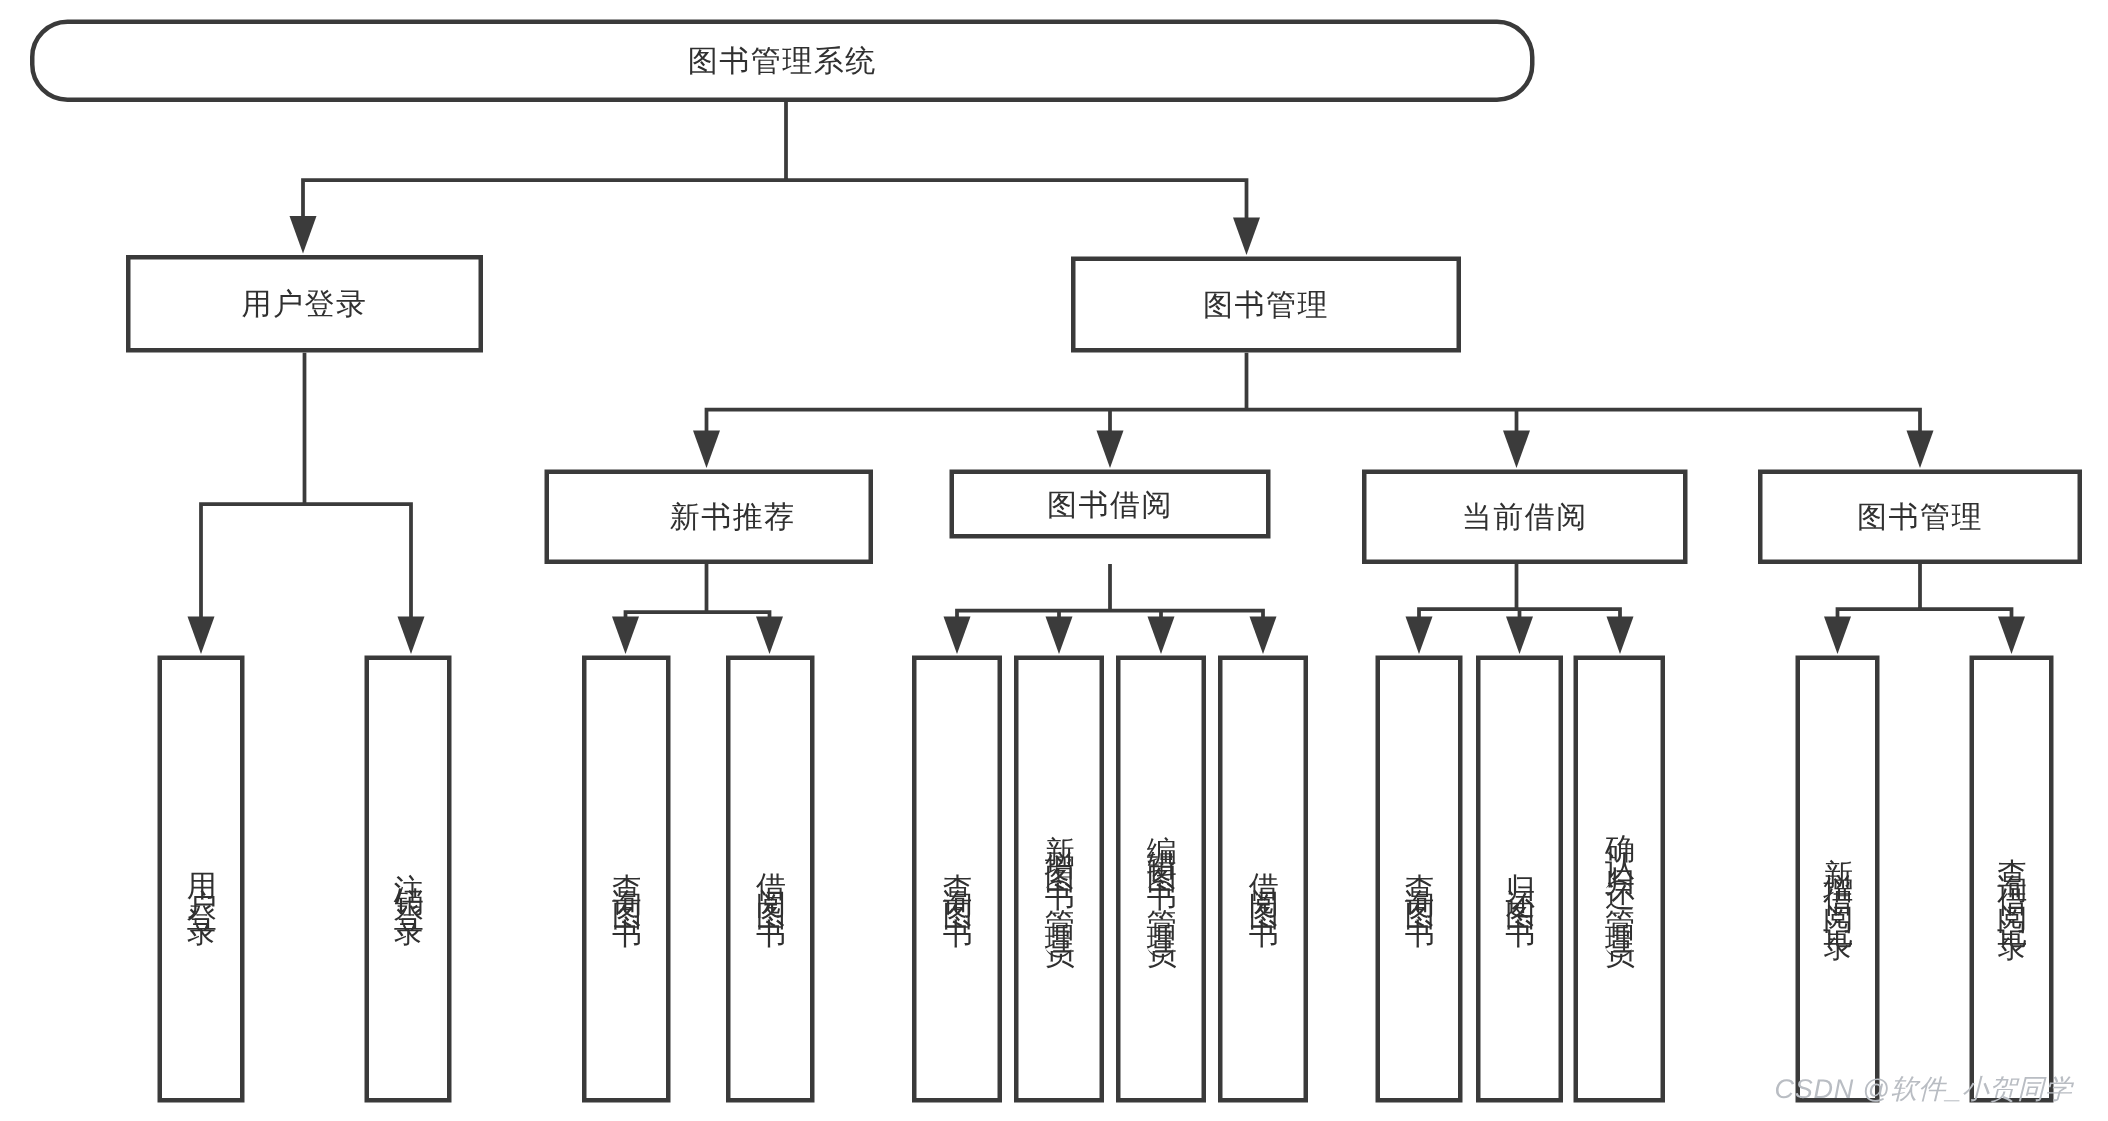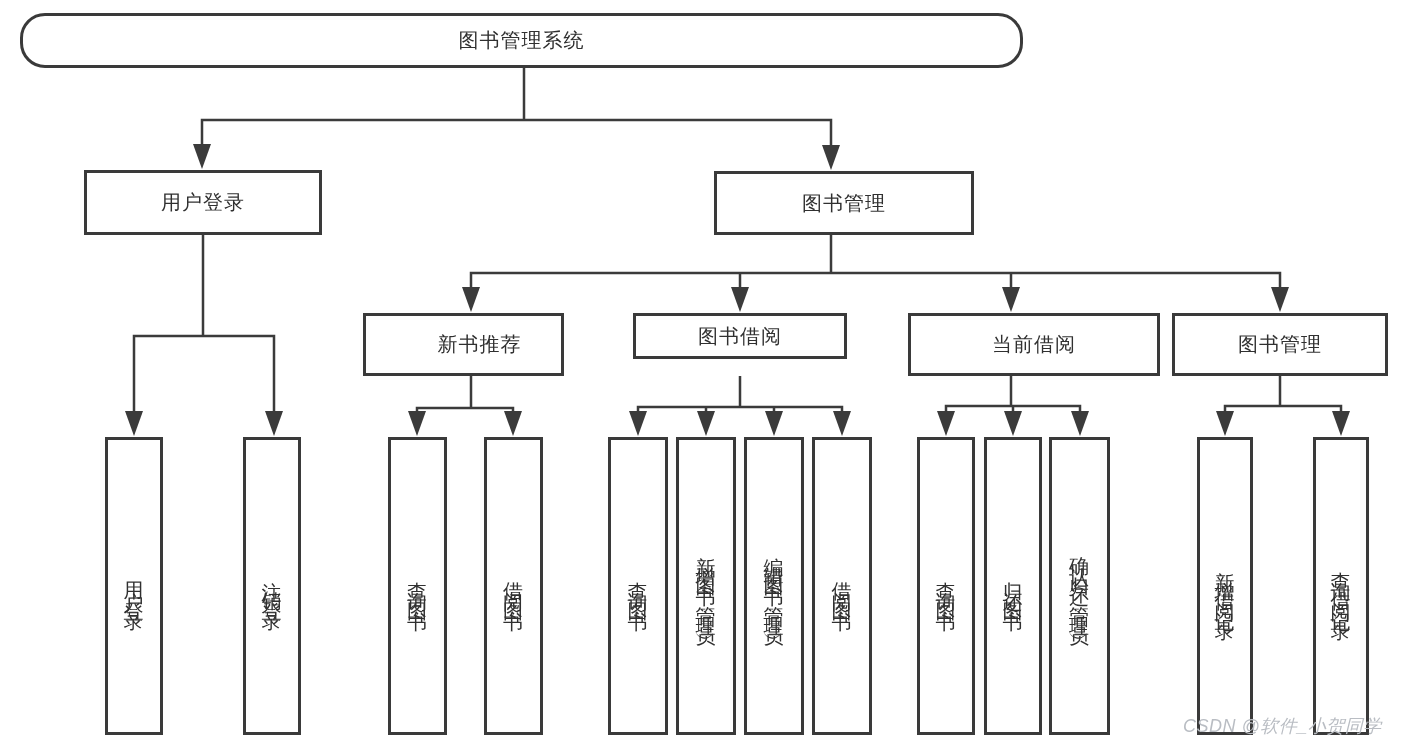--- a/index.html
+++ b/index.html
@@ -96,27 +96,27 @@
     <span class="lbl">图书管理系统</span>
   </div>
 
   <div class="node" style="left:84px; top:170px; width:238px; height:65px;">
     <span class="lbl">用户登录</span>
   </div>
   <div class="node" style="left:714px; top:171px; width:260px; height:64px;">
     <span class="lbl">图书管理</span>
   </div>
 
-  <div class="node" style="left:363px; top:313px; width:201px; height:63px;padding-left:32px;">
+  <div class="node" style="left:363px; top:313px; width:219px; height:63px;padding-left:32px;">
     <span class="lbl">新书推荐</span>
   </div>
   <div class="node" style="left:633px; top:313px; width:214px; height:46px;">
     <span class="lbl">图书借阅</span>
   </div>
-  <div class="node" style="left:908px; top:313px; width:252px; height:63px;">
+  <div class="node" style="left:908px; top:313px; width:217px; height:63px;">
     <span class="lbl">当前借阅</span>
   </div>
   <div class="node" style="left:1172px; top:313px; width:216px; height:63px;">
     <span class="lbl">图书管理</span>
   </div>
 
   <div class="node v" style="left:105px; width:58px;">
     <span class="lbl">用户登录</span>
   </div>
   <div class="node v" style="left:243px; width:58px;">

